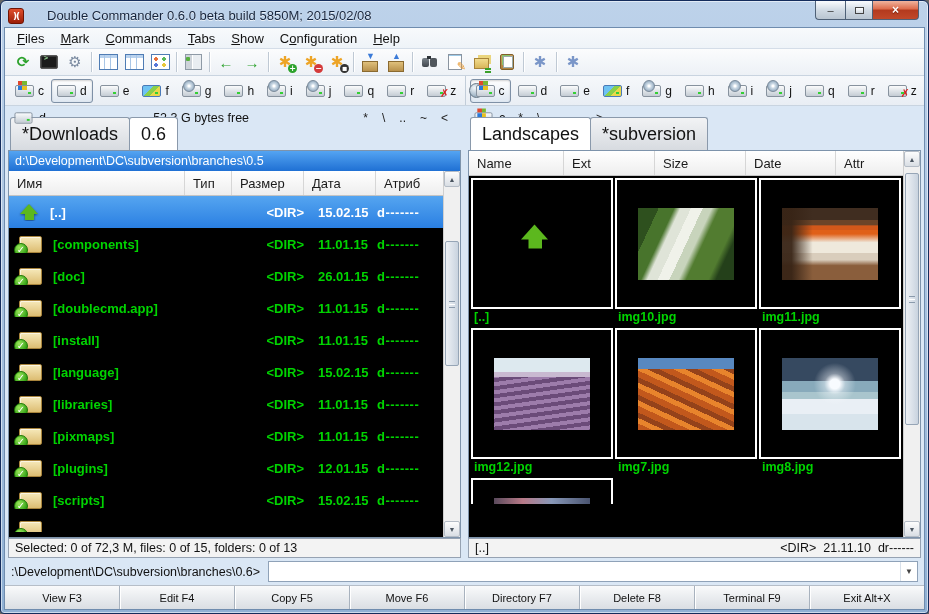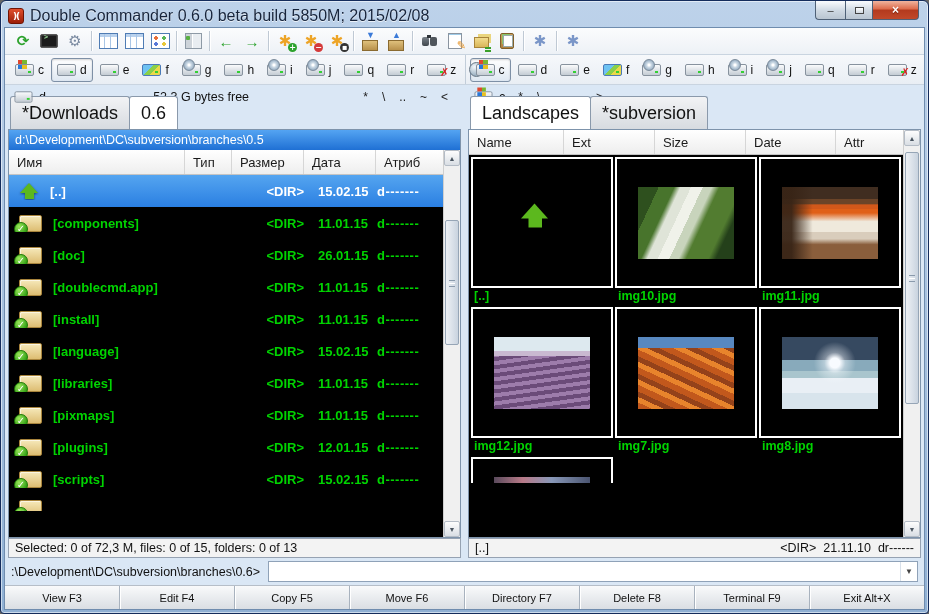--- a/index.html
+++ b/index.html
@@ -7,21 +7,21 @@
   body{font-family:"Liberation Sans","DejaVu Sans",sans-serif;background:#666}
 
   
   .window{width:929px;height:614px;border:1px solid #142c5c;border-radius:6px 6px 4px 4px;
     background:linear-gradient(#bdd2ea,#8fb0d4);padding:3px;position:relative;
     box-shadow:inset 0 0 0 1px rgba(255,255,255,.55)}
   .titlebar{height:23px;display:flex;align-items:center;padding:0 4px;position:relative}
   .app-icon{width:16px;height:16px;border-radius:3px;background:linear-gradient(#e0502e,#9c1e08);
     border:1px solid #701404;color:#fff;font:bold 9px/14px "DejaVu Sans",sans-serif;text-align:center}
   .app-icon::after{content:")(";letter-spacing:-1px}
-  .title{margin-left:6px;font-size:16px;color:#16243c;text-shadow:0 1px 0 rgba(255,255,255,.7)}
+  .title{margin-left:23px;font-size:13px;color:#16243c;text-shadow:0 1px 0 rgba(255,255,255,.7)}
   .win-controls{position:absolute;top:-3px;right:6px;display:flex;z-index:5}
   .wc{height:19px;border:1px solid #4e6076;border-top:none;display:flex;align-items:center;justify-content:center;
     background:linear-gradient(#fafcfe,#cdd7e1 55%,#b9c5d1);color:#333;font-size:11px}
   .wc-min{width:30px;border-radius:0 0 0 4px;border-right:none}
   .wc-max{width:28px}
   .wc-max i{width:9px;height:7px;border:1px solid #444;background:linear-gradient(#fff,#d0d8e0)}
   .wc-close{width:46px;border-left:none;border-radius:0 0 4px 0;color:#fff;font-weight:bold;font-size:12px;
     background:linear-gradient(#f0b49e,#dd6a4a 45%,#b33а1e 50%,#c0482a);text-shadow:0 1px 1px #7a1e08;
     background:linear-gradient(#f0b49e,#dd6a4a 45%,#b33a1e 50%,#c0482a)}
   .inner{height:calc(100% - 23px);border:1px solid #6f8cae;background:#dae7f5;display:flex;flex-direction:column}
@@ -203,20 +203,29 @@
     <div class="win-controls">
       <span class="wc wc-min">–</span>
       <span class="wc wc-max">
           <i></i>
         </span>
       <span class="wc wc-close">×</span>
     </div>
   </div>
   <div class="inner">
 
+    <div class="menubar" id="menubar">
+        <span class="menu-item"><u>F</u>iles</span>
+        <span class="menu-item"><u>M</u>ark</span>
+        <span class="menu-item"><u>C</u>ommands</span>
+        <span class="menu-item"><u>T</u>abs</span>
+        <span class="menu-item"><u>S</u>how</span>
+        <span class="menu-item">C<u>o</u>nfiguration</span>
+        <span class="menu-item"><u>H</u>elp</span>
+      </div>
 
     <div class="toolbar" id="toolbar">
         <span class="tb-btn">
           <span class="tbi tbi-refresh" style="color: rgb(44, 162, 44);">⟳</span>
         </span>
         <span class="tb-btn">
           <span class="tbi tbi-terminal"></span>
         </span>
         <span class="tb-btn">
           <span class="tbi tbi-options" style="color: rgb(122, 138, 160);">⚙</span>

